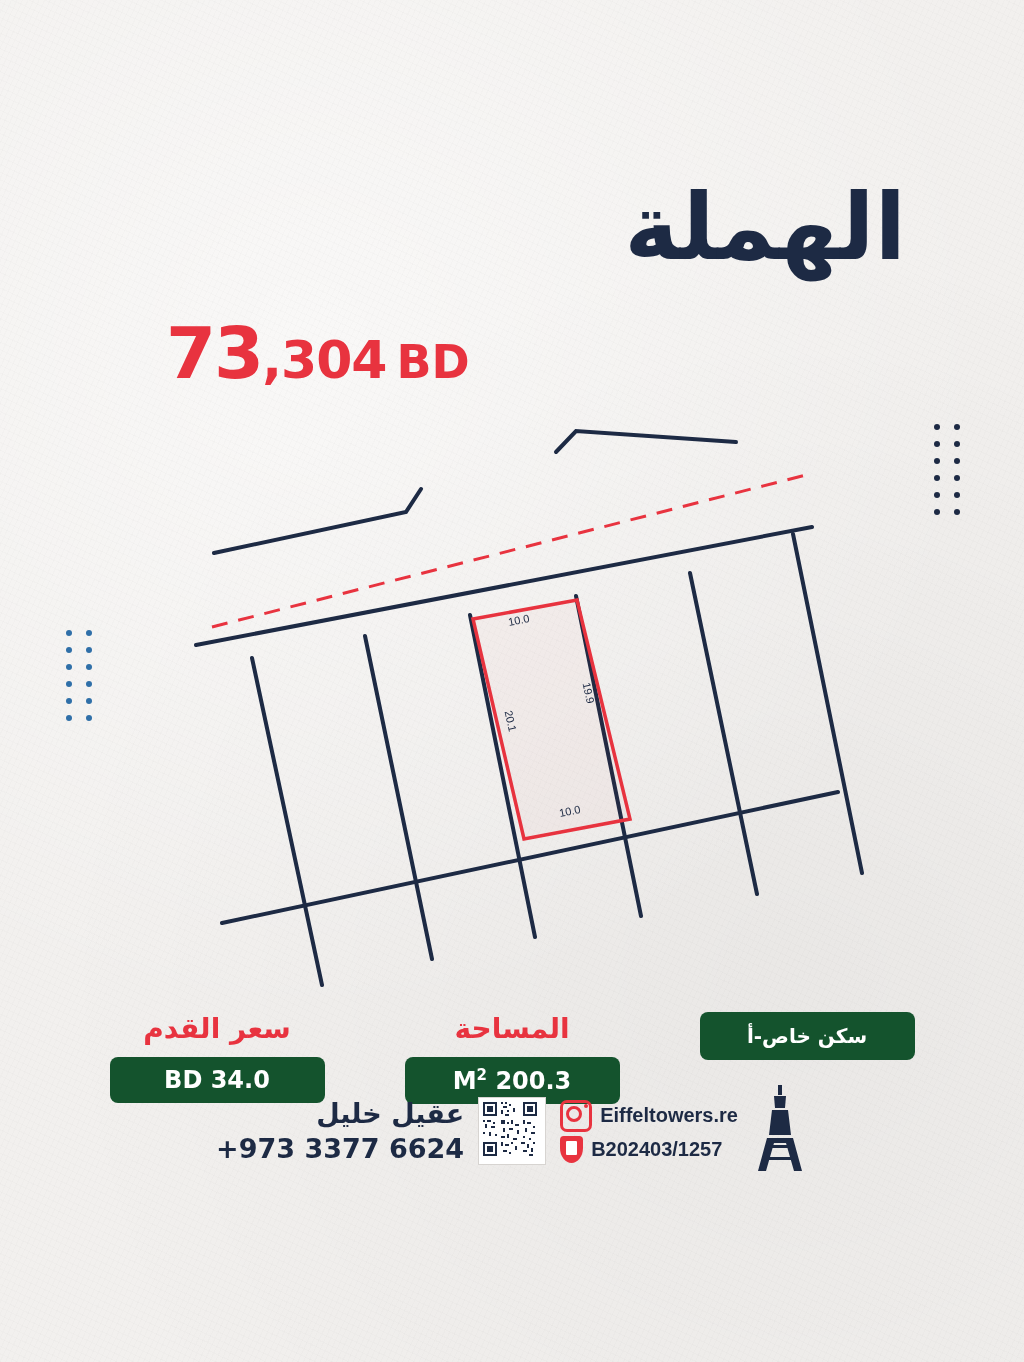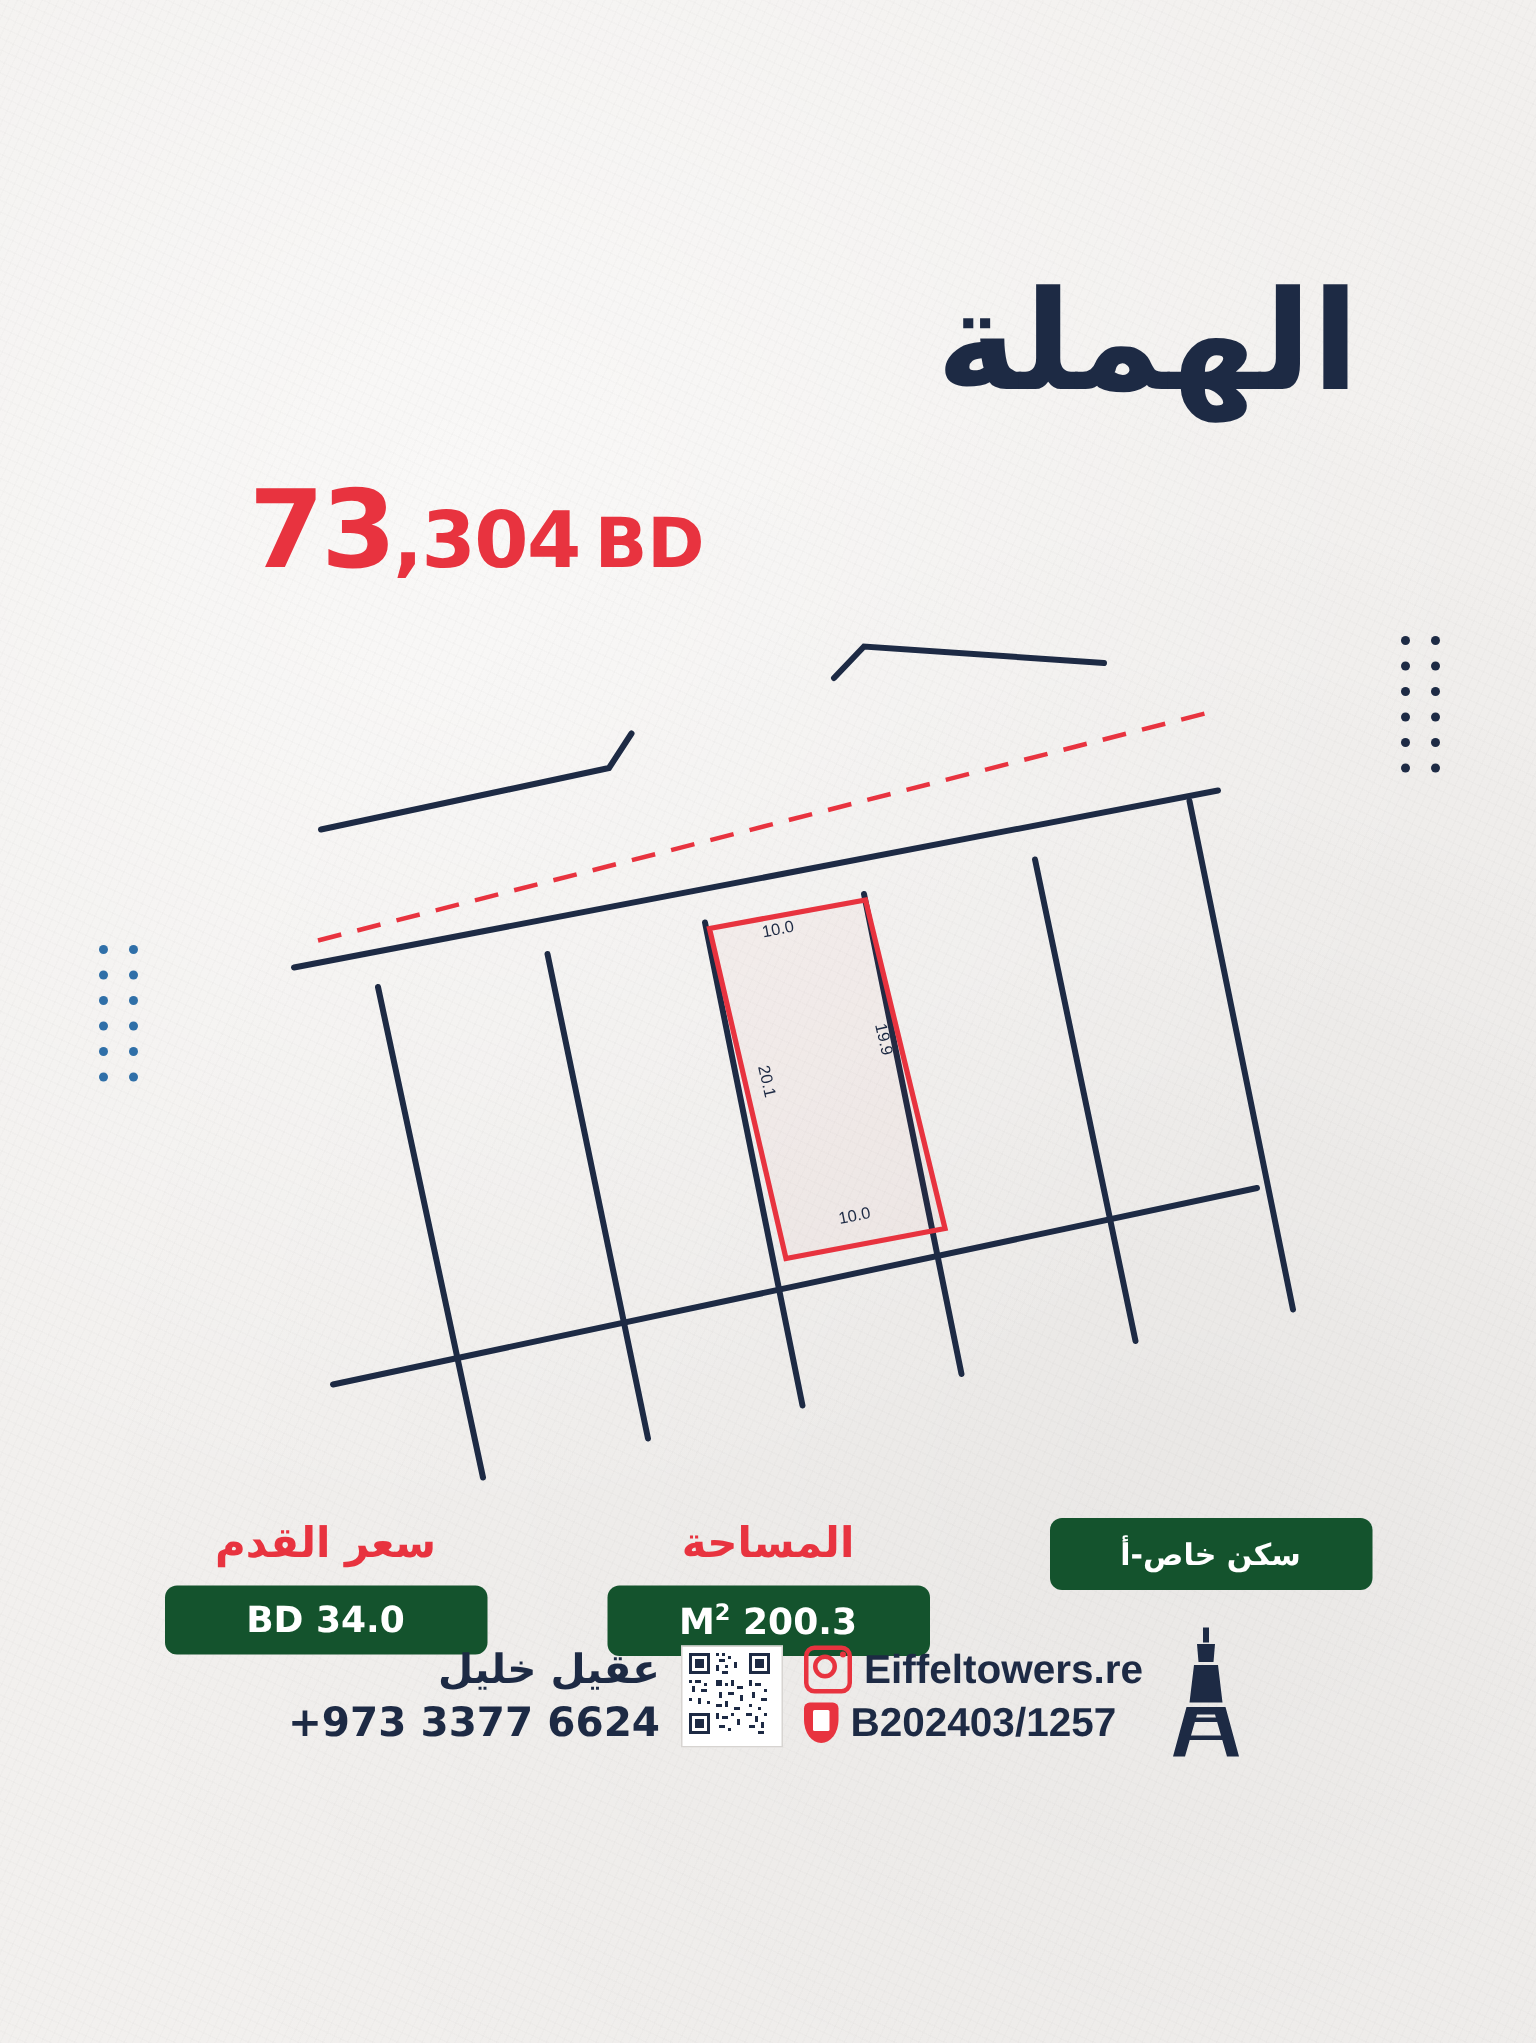--- a/index.html
+++ b/index.html
@@ -188,21 +188,21 @@
     border: 1px solid #d7d4d1;
   }
   .contacts {
     color: #1d2a44;
     font-family: "Liberation Sans", sans-serif;
   }
   .contact-line {
     display: flex;
     align-items: center;
     gap: 8px;
-    font-size: 27px;
+    font-size: 20px;
     font-weight: bold;
     line-height: 1.15;
   }
   .contact-line.second { margin-top: 4px; }
   .ig-icon {
     width: 26px; height: 26px;
     border-radius: 7px;
     border: 3px solid #e8333f;
     position: relative;
     flex: 0 0 auto;

